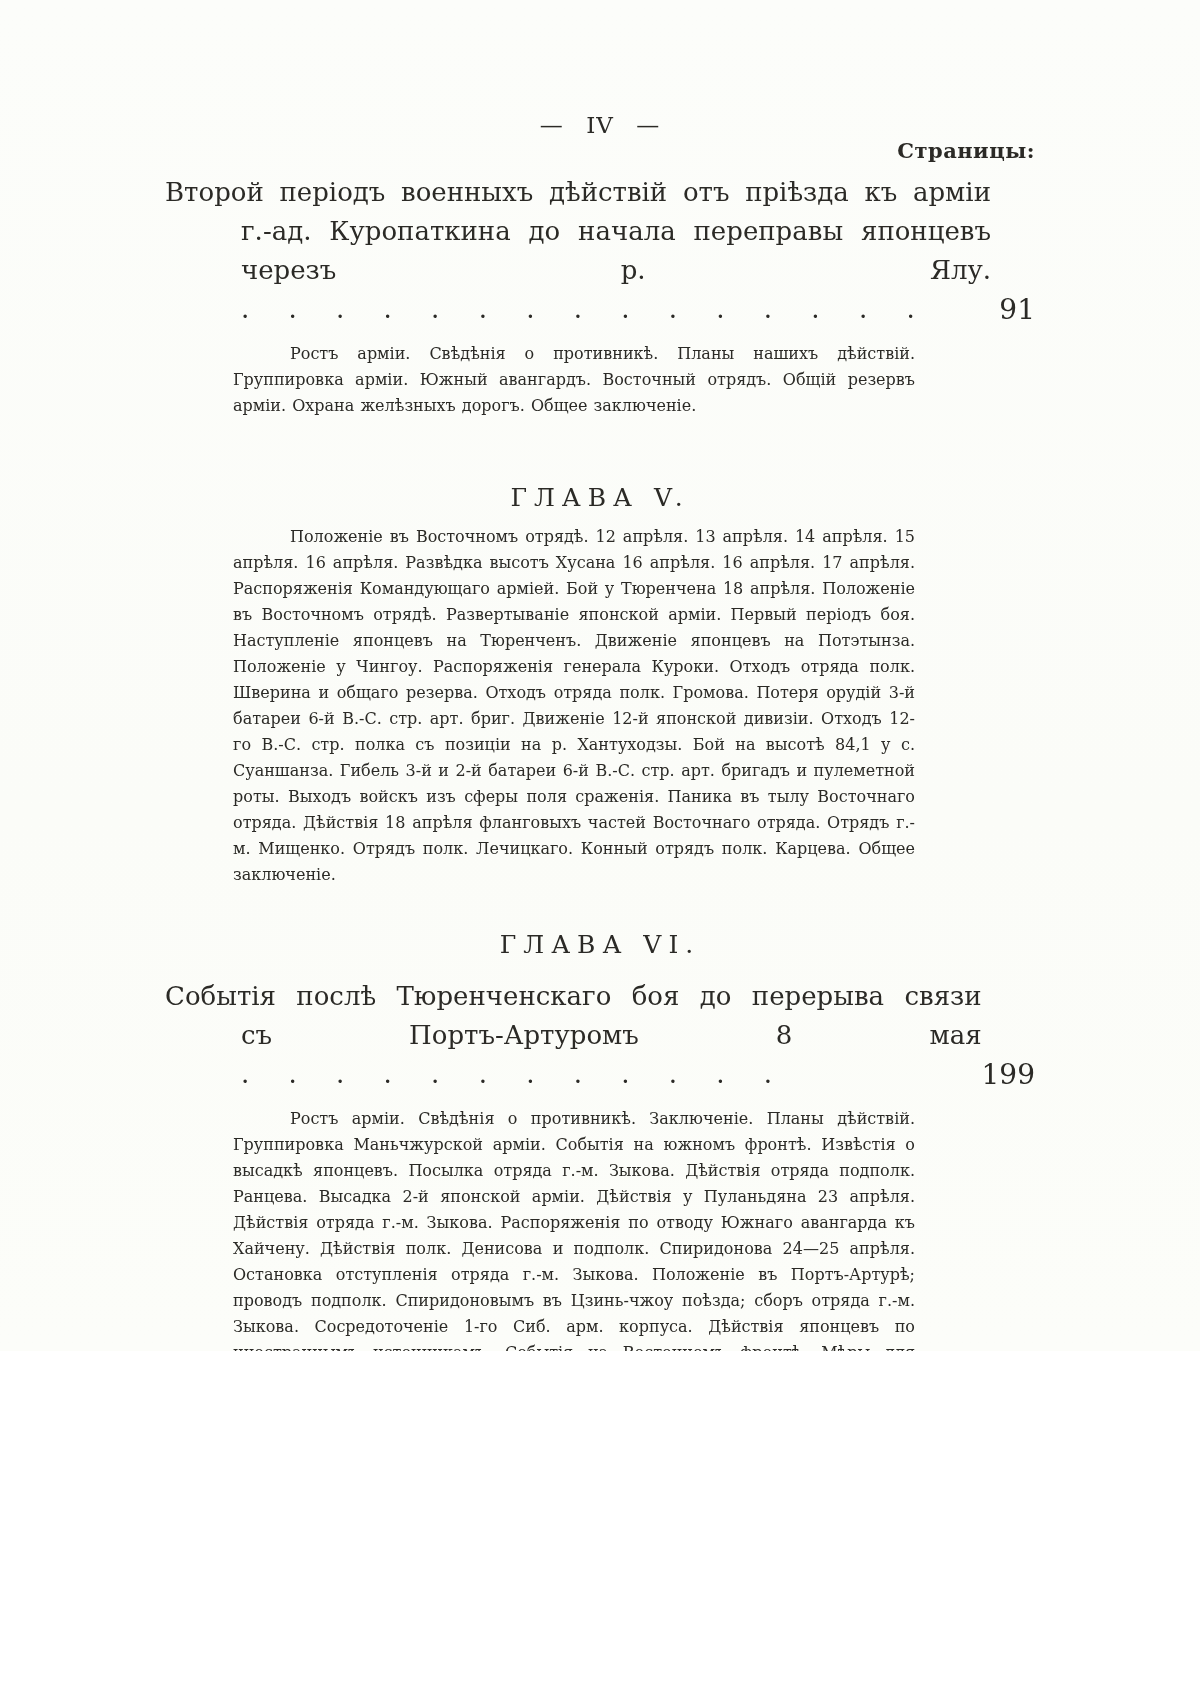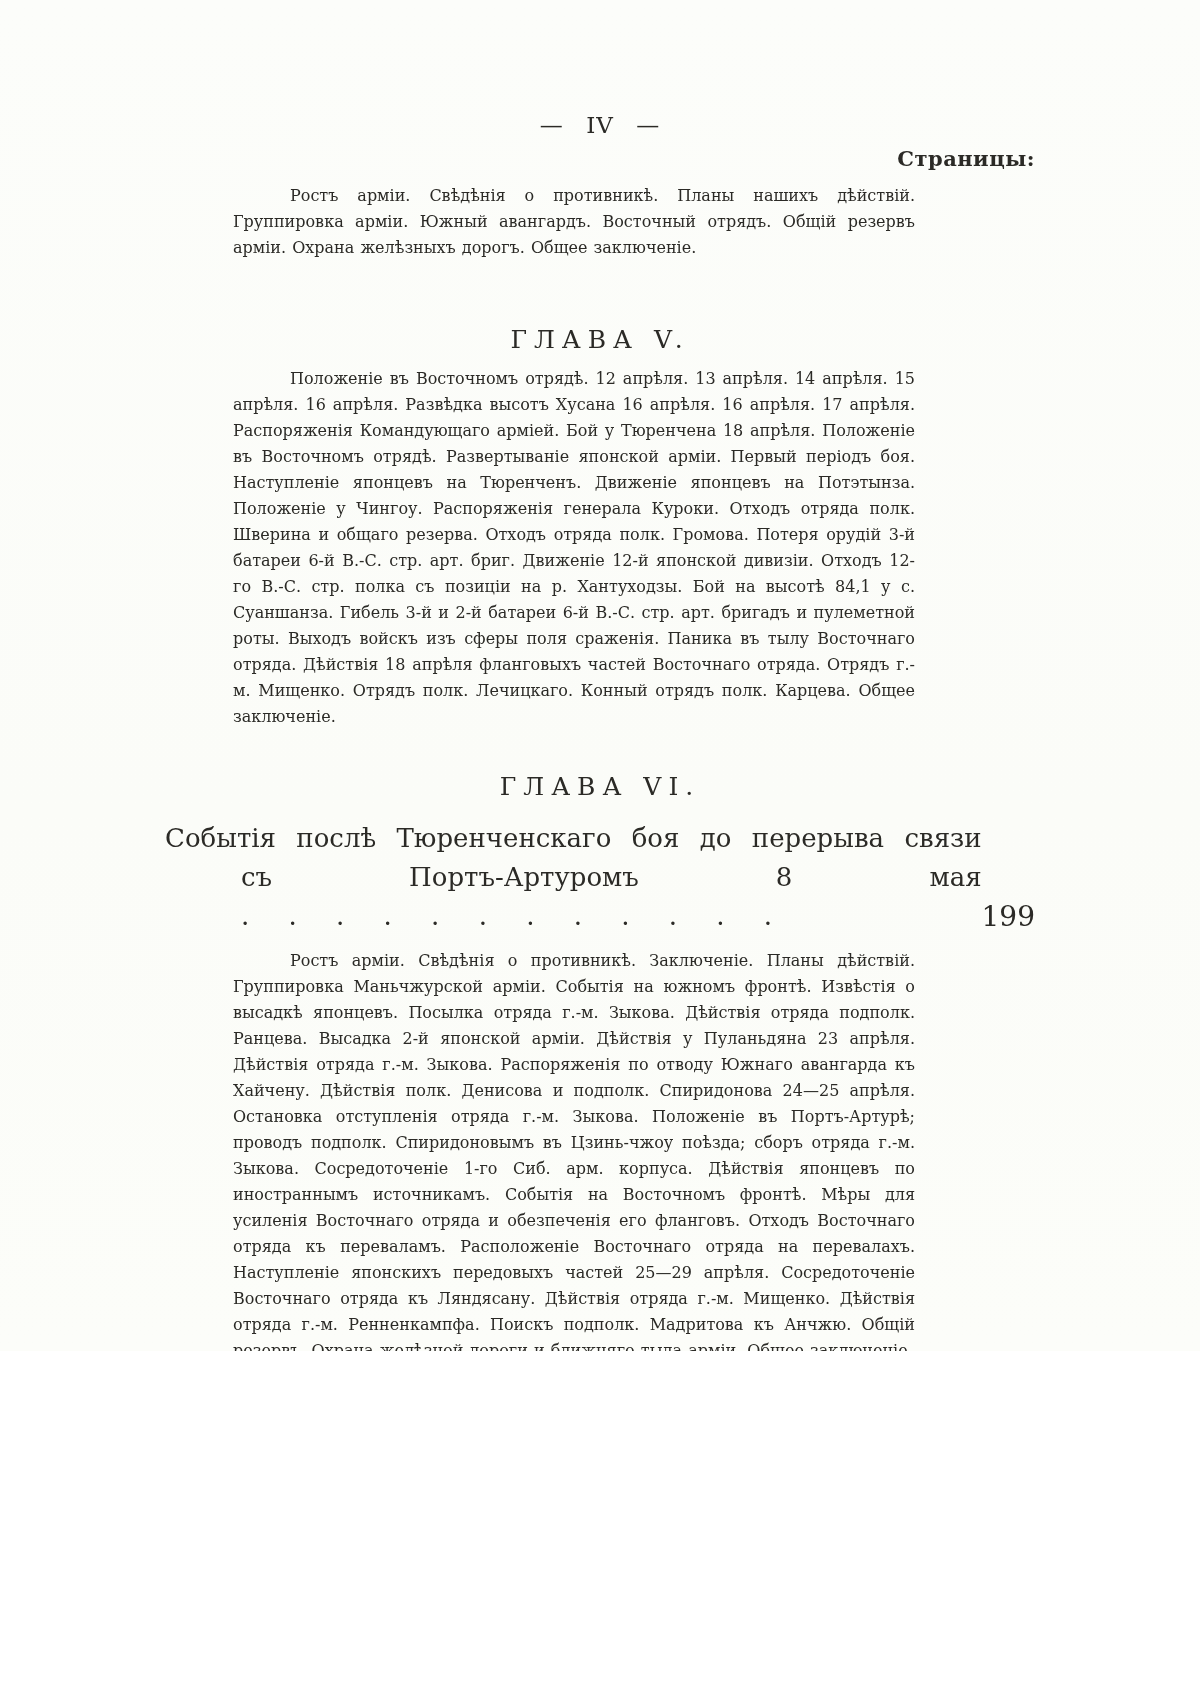--- a/index.html
+++ b/index.html
@@ -30,21 +30,20 @@
     letter-spacing: 7px;
     margin: 0;
   }
   .ch4 .glava { margin-top: 72px; }
   .ch5 .glava { margin-top: 64px; }
   .ch6 .glava { margin-top: 42px; }
   .pages-label {
     text-align: right;
     font-size: 21px;
     font-weight: bold;
-    margin-top: 8px;
     letter-spacing: 0.5px;
   }
   .title-row {
     display: flex;
     align-items: flex-end;
     margin-top: 10px;
   }
   .ch5 .title-row, .ch6 .title-row { margin-top: 18px; }
   .chap-title {
     width: 750px;
@@ -89,20 +88,24 @@
 </head>
 <body>
 
 <div class="page">
   <div class="content">
 
     <div class="folio">— IV —</div>
 
     <section class="chapter ch4">
       <div class="pages-label">Страницы:</div>
+      <div class="title-row">
+        <p class="chap-title"><span>Второй періодъ военныхъ дѣйствій отъ пріѣзда къ арміи г.-ад. Куропаткина до начала переправы японцевъ черезъ р. Ялу.</span> <span class="dots">. . . . . . . . . . . . . . .</span></p>
+        <div class="pagenum">91</div>
+      </div>
       <p class="summary">Ростъ арміи. Свѣдѣнія о противникѣ. Планы нашихъ дѣйствій. Группировка арміи. Южный авангардъ. Восточный отрядъ. Общій резервъ арміи. Охрана желѣзныхъ дорогъ. Общее заключеніе.</p>
     </section>
 
     <section class="chapter ch5">
       <h2 class="glava">ГЛАВА V.</h2>
       <p class="summary">Положеніе въ Восточномъ отрядѣ. 12 апрѣля. 13 апрѣля. 14 апрѣля. 15 апрѣля. 16 апрѣля. Развѣдка высотъ Хусана 16 апрѣля. 16 апрѣля. 17 апрѣля. Распоряженія Командующаго арміей. Бой у Тюренчена 18 апрѣля. Положеніе въ Восточномъ отрядѣ. Развертываніе японской арміи. Первый періодъ боя. Наступленіе японцевъ на Тюренченъ. Движеніе японцевъ на Потэтынза. Положеніе у Чингоу. Распоряженія генерала Куроки. Отходъ отряда полк. Шверина и общаго резерва. Отходъ отряда полк. Громова. Потеря орудій 3-й батареи 6-й В.-С. стр. арт. бриг. Движеніе 12-й японской дивизіи. Отходъ 12-го В.-С. стр. полка съ позиціи на р. Хантуходзы. Бой на высотѣ 84,1 у с. Суаншанза. Гибель 3-й и 2-й батареи 6-й В.-С. стр. арт. бригадъ и пулеметной роты. Выходъ войскъ изъ сферы поля сраженія. Паника въ тылу Восточнаго отряда. Дѣйствія 18 апрѣля фланговыхъ частей Восточнаго отряда. Отрядъ г.-м. Мищенко. Отрядъ полк. Лечицкаго. Конный отрядъ полк. Карцева. Общее заключеніе.</p>
     </section>
 
     <section class="chapter ch6">
       <h2 class="glava">ГЛАВА VI.</h2>

